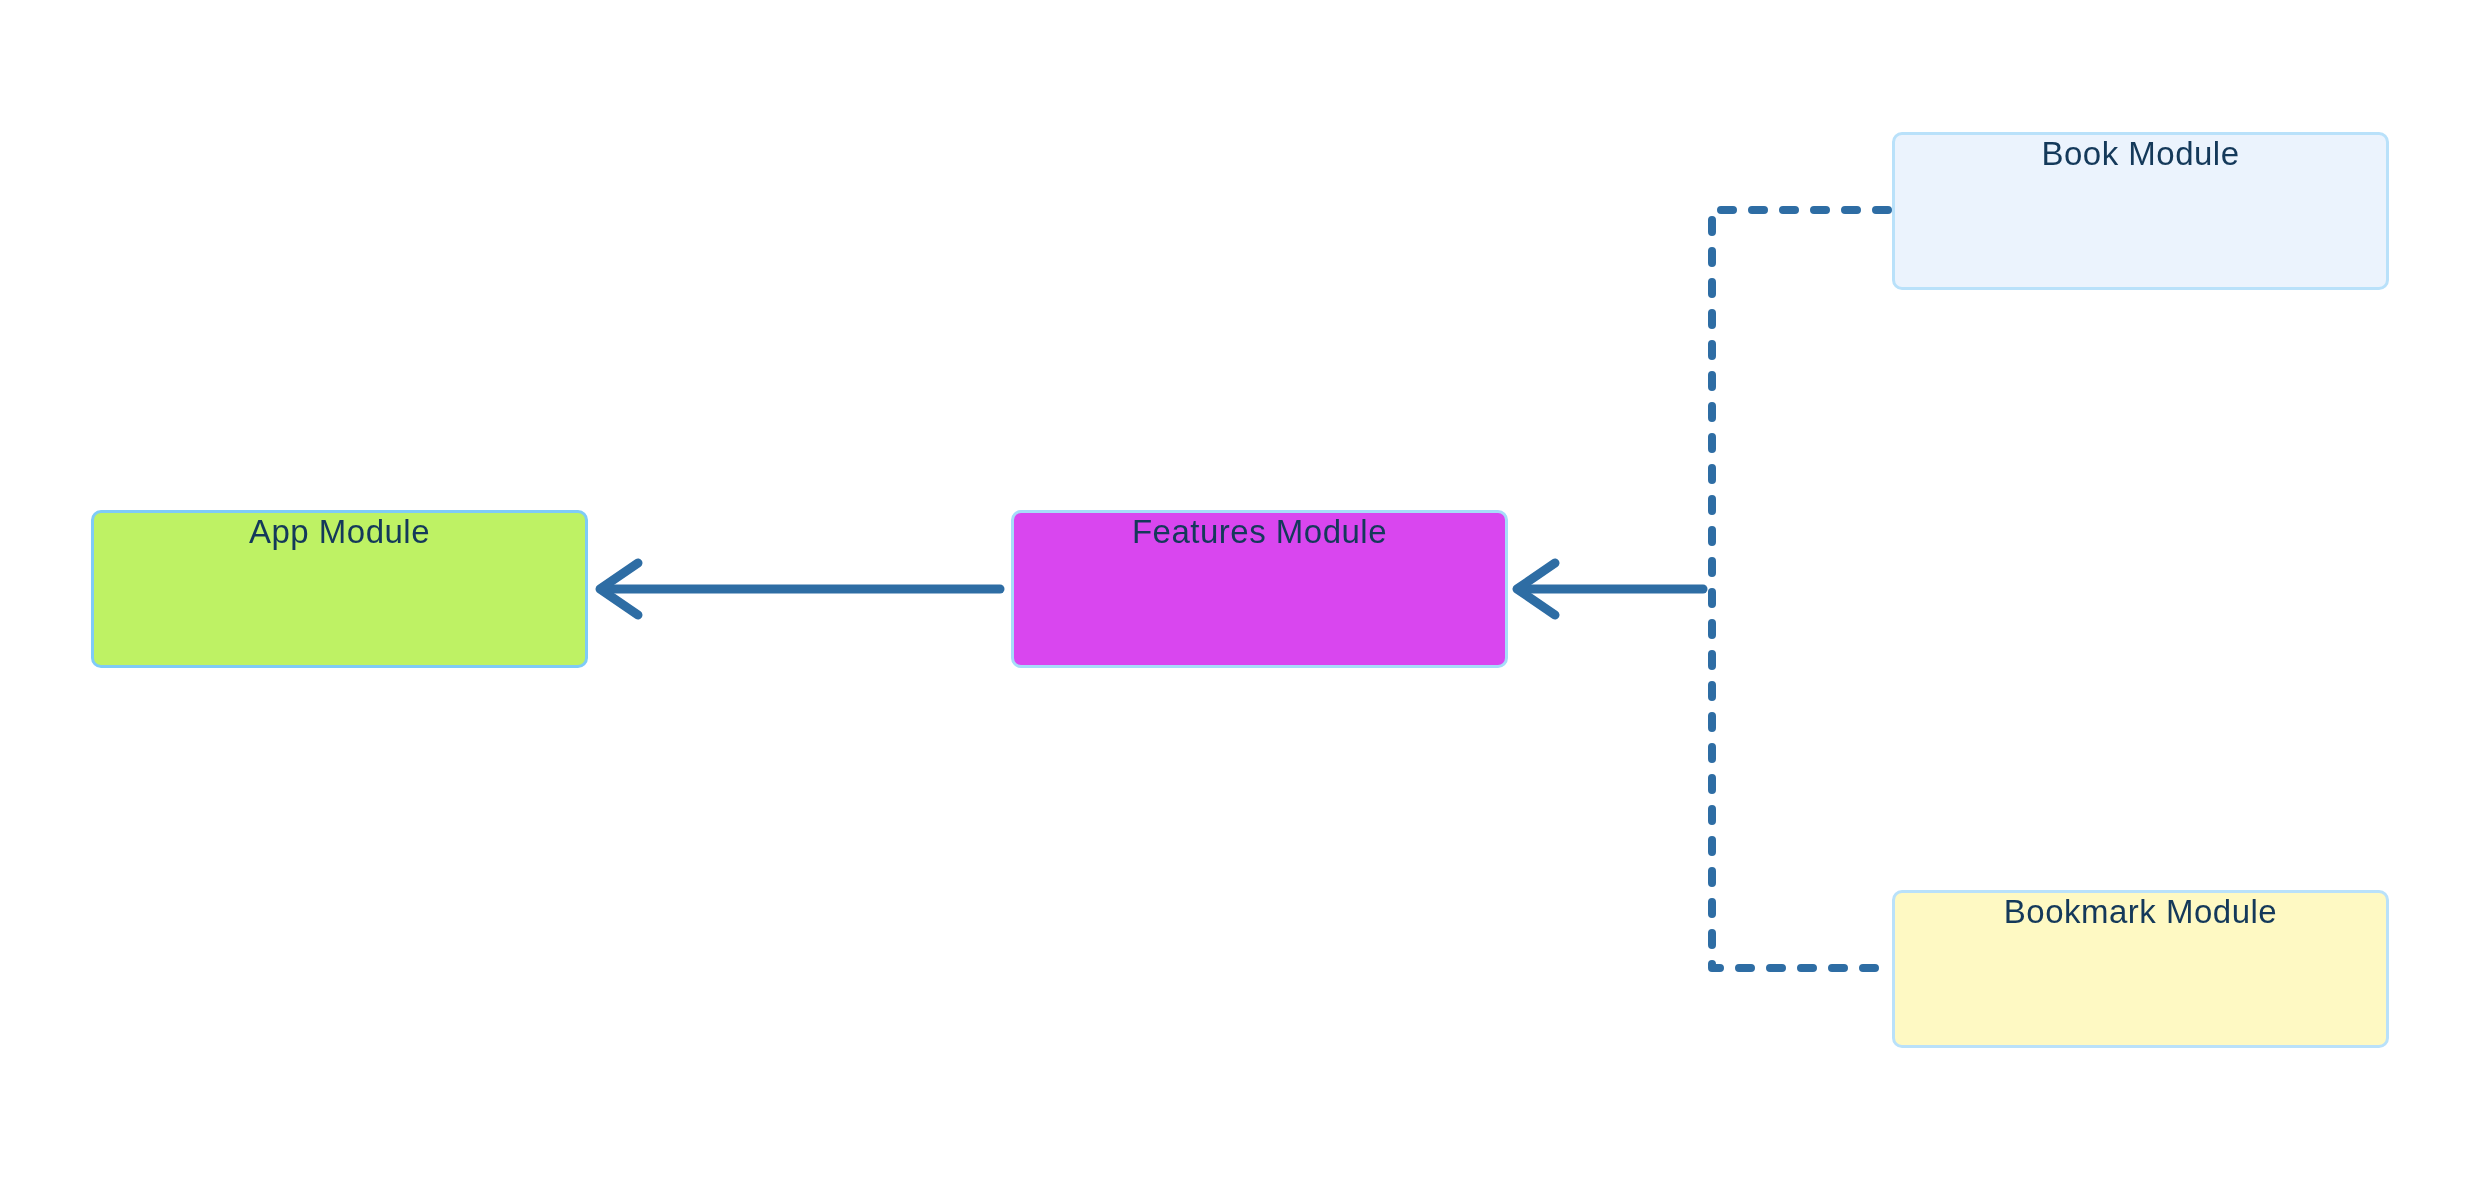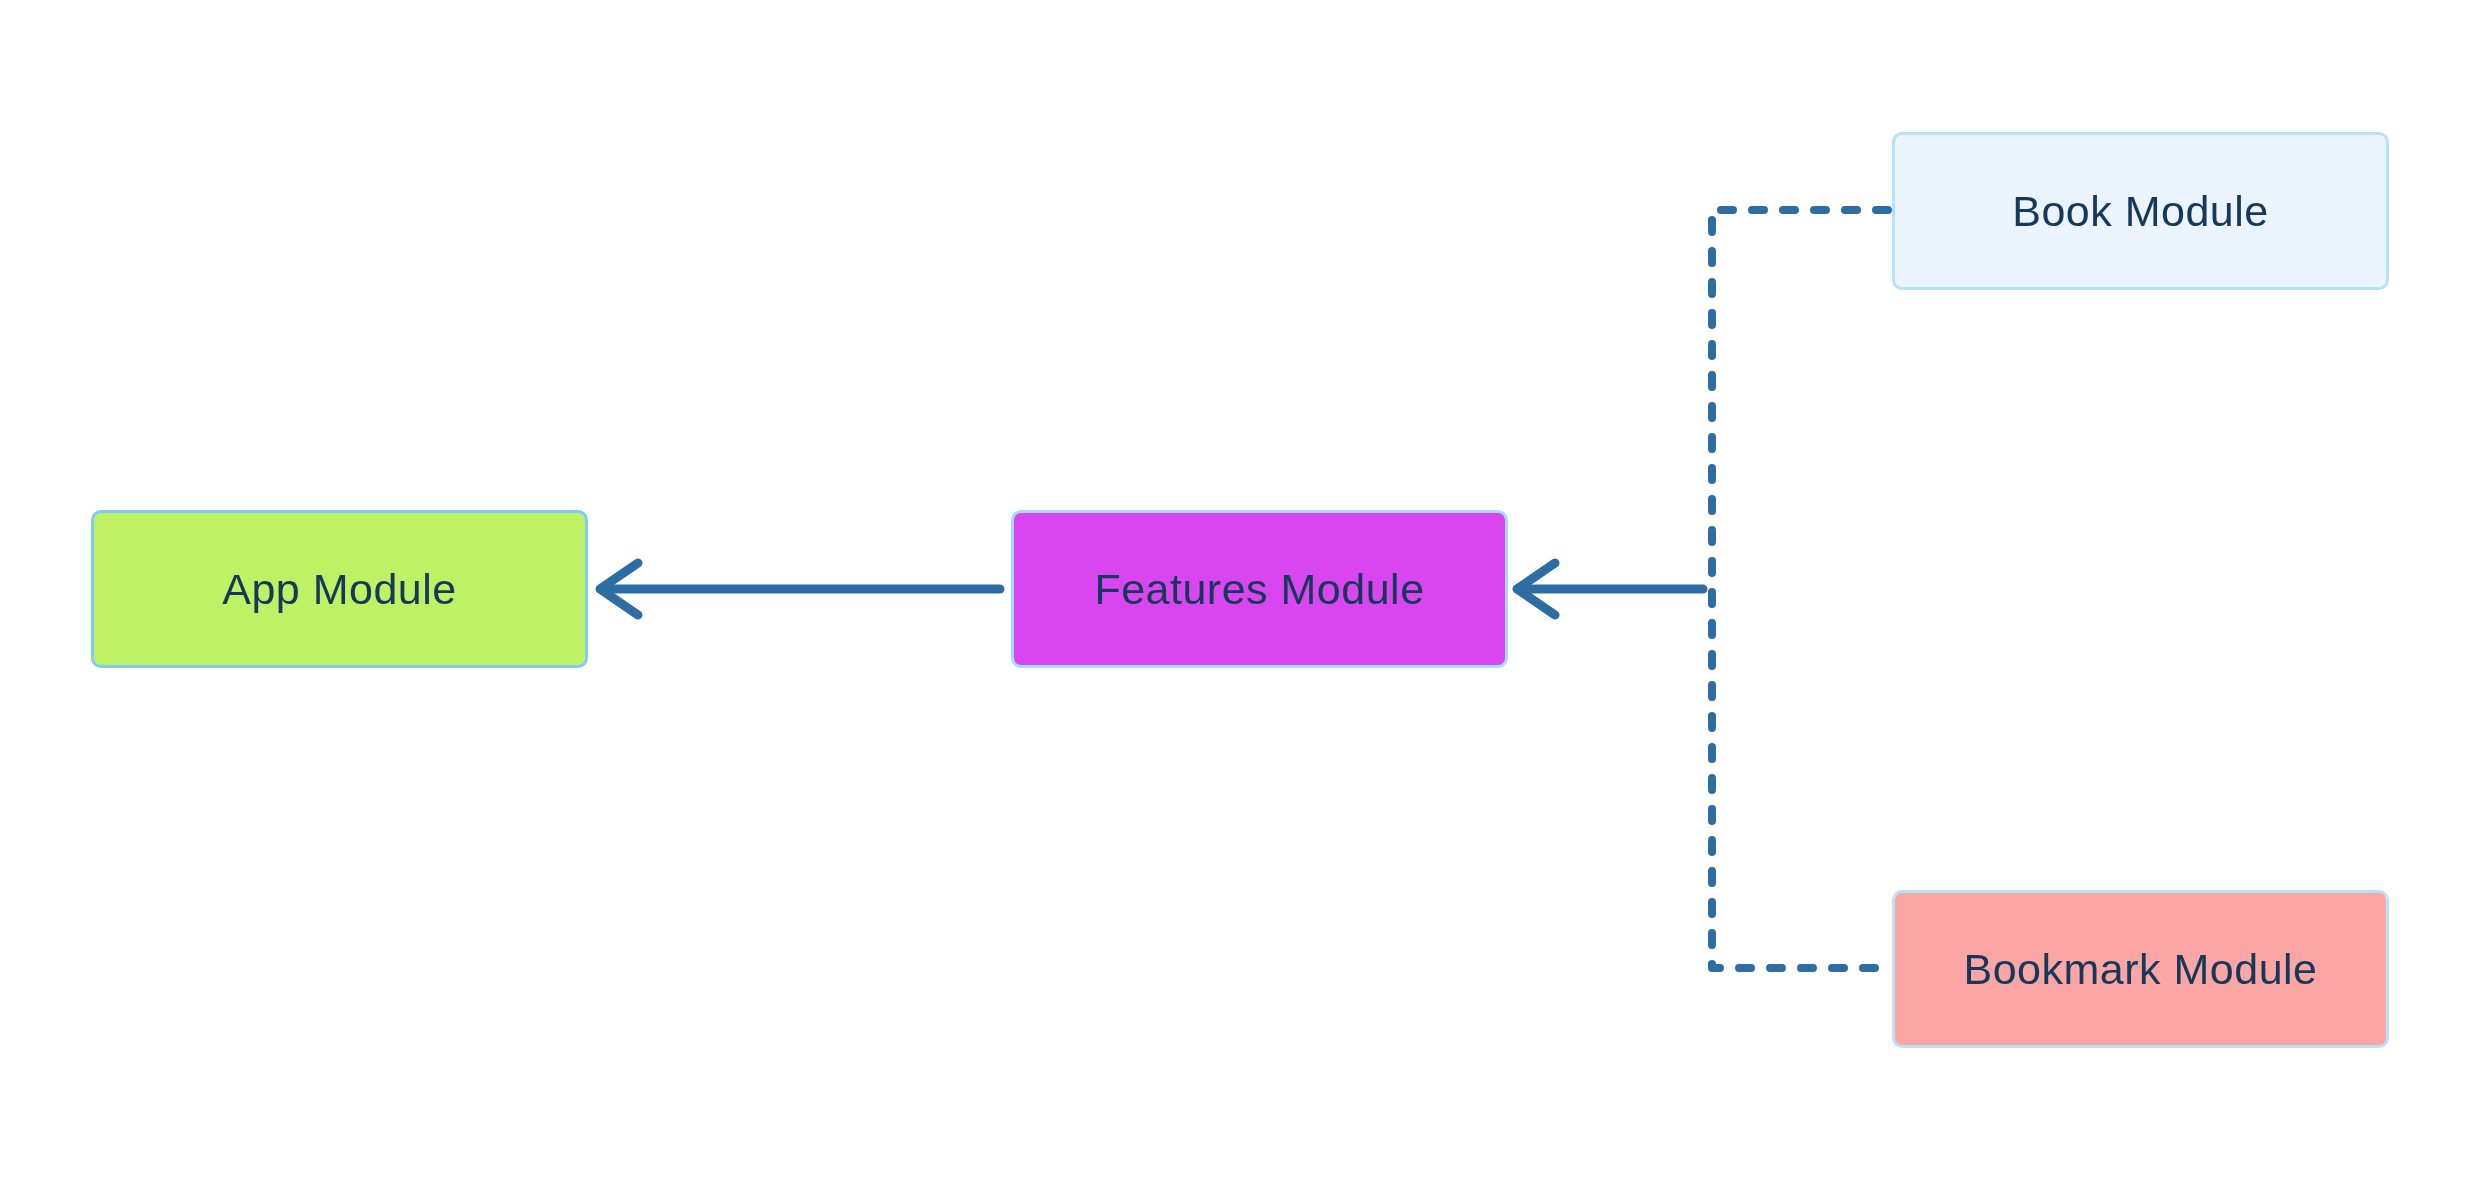--- a/index.html
+++ b/index.html
@@ -22,23 +22,23 @@
     width: 2480px;
     height: 1180px;
   }
   .node {
     position: absolute;
     width: 497px;
     height: 158px;
     box-sizing: border-box;
     border-radius: 10px;
     display: flex;
-    align-items: center;
+    align-items: flex-start;
     justify-content: center;
-    font-size: 43px;
+    font-size: 33px;
     font-weight: 500;
     letter-spacing: 0.5px;
     color: #14395a;
   }
   .node-app {
     left: 91px;
     top: 510px;
     background: #bef264;
     border: 3px solid #7ecbf7;
   }
@@ -50,21 +50,21 @@
   }
   .node-book {
     left: 1892px;
     top: 132px;
     background: #ebf3fd;
     border: 3px solid #b9e1fa;
   }
   .node-bookmark {
     left: 1892px;
     top: 890px;
-    background: #fca5a5;
+    background: #fef9c3;
     border: 3px solid #b9e1fa;
   }
   .edge {
     stroke: #2e6da4;
     fill: none;
   }
   .edge-shaft {
     stroke-width: 9;
     stroke-linecap: round;
   }

